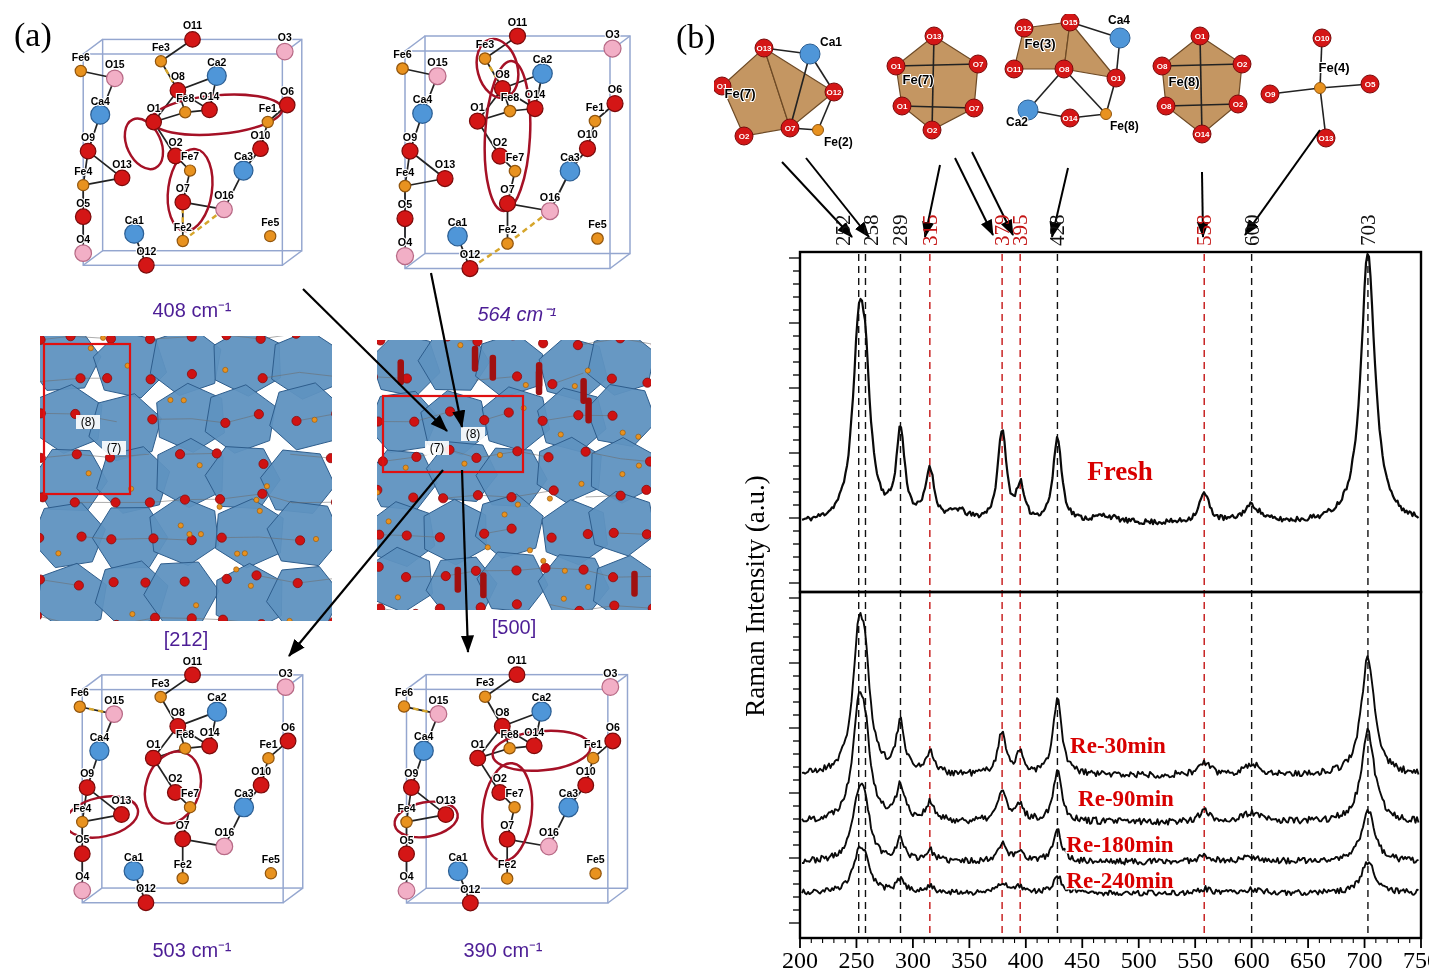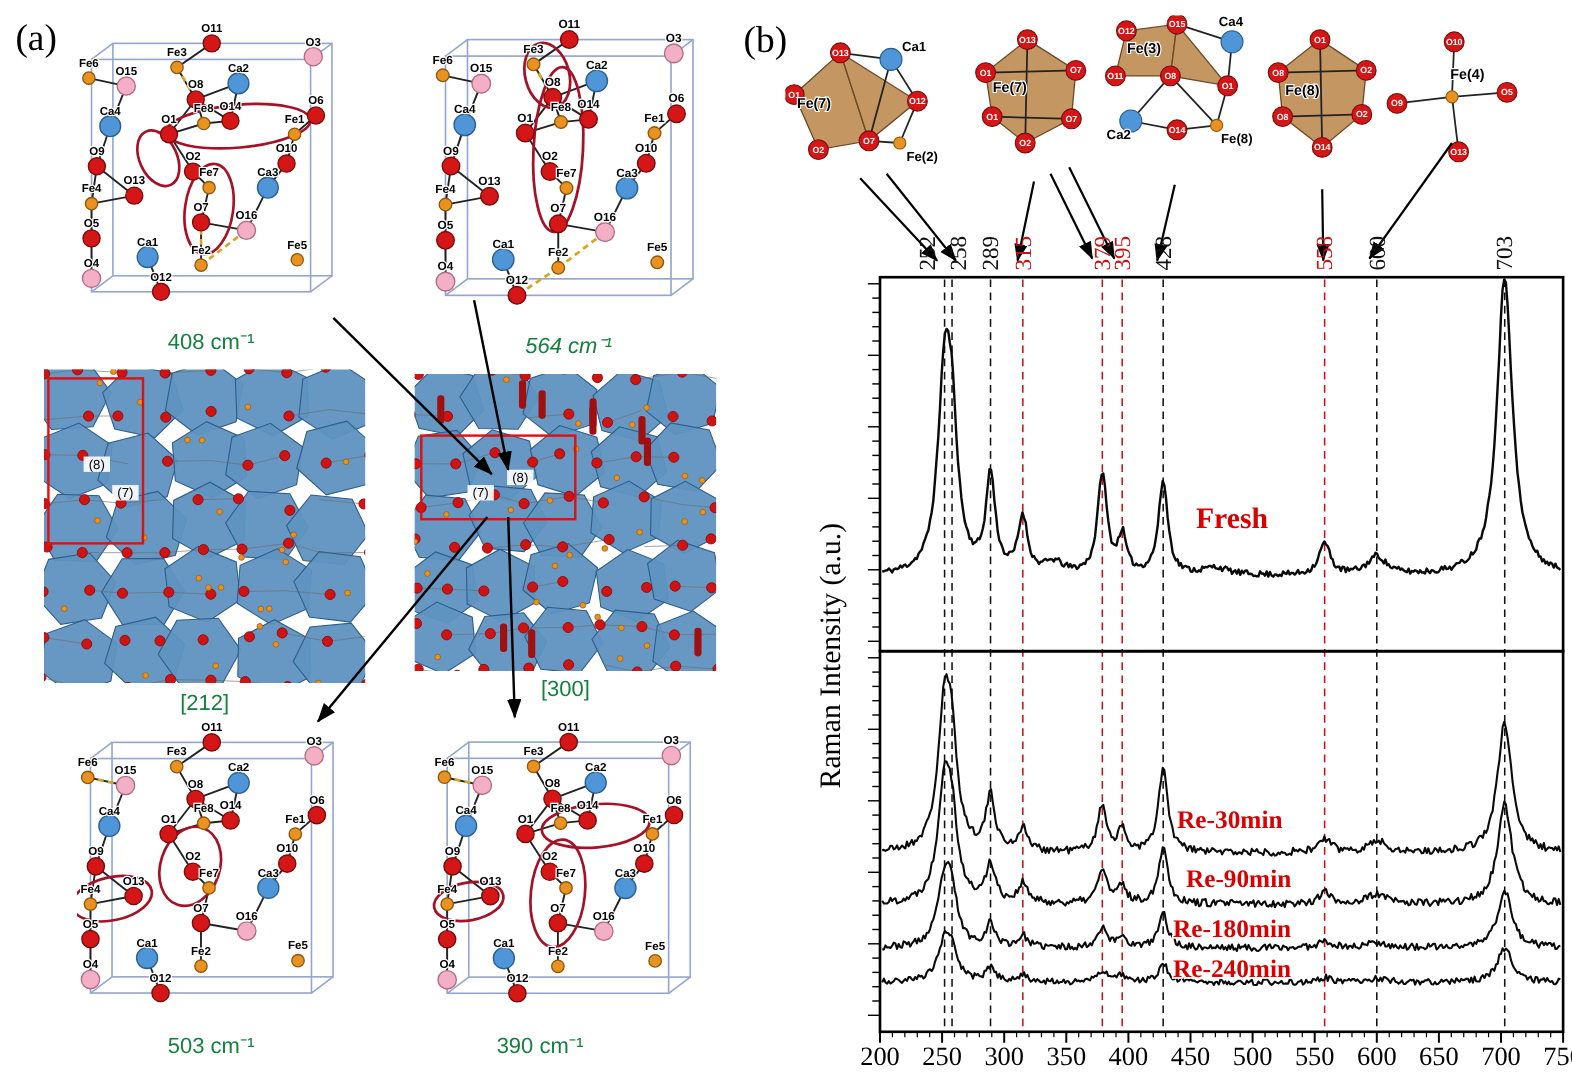--- a/index.html
+++ b/index.html
@@ -1,21 +1,21 @@
 <!DOCTYPE html>
 <html><head>
 <meta charset="utf-8">
 <style>
   html,body{margin:0;padding:0;}
   body{
     width:1429px;height:978px;background:#ffffff;position:relative;overflow:hidden;
     font-family:"Liberation Sans",sans-serif;
   }
   .plabel{position:absolute;font:400 34px "Liberation Serif",serif;color:#000;}
-  .cap{position:absolute;text-align:center;font:400 20px "Liberation Sans",sans-serif;color:#15803d;}
+  .cap{position:absolute;text-align:center;font:400 20px "Liberation Sans",sans-serif;color:#4c1d95;}
   .struct,.pack,.cluster{position:absolute;}
   .struct svg,.pack svg,.cluster svg{width:100%;height:100%;display:block;}
   #overlay{position:absolute;left:0;top:0;pointer-events:none;}
 </style>
 </head>
 <body>
 
 <div id="page">
 
   <div class="plabel" style="left:14px;top:16px;">(a)</div>
@@ -448,21 +448,21 @@
           <text x="5" y="87.8" font-size="4.3" fill="#000" text-anchor="middle" font-family="&quot;Liberation Sans&quot;,sans-serif" font-weight="bold" stroke="#ffffff" stroke-width="0.9" paint-order="stroke">O4</text>
           <circle cx="31" cy="97" r="3.2" fill="#d41616" stroke="#7a0b0b" stroke-width="0.5"></circle>
           <text x="31" y="92.8" font-size="4.3" fill="#000" text-anchor="middle" font-family="&quot;Liberation Sans&quot;,sans-serif" font-weight="bold" stroke="#ffffff" stroke-width="0.9" paint-order="stroke">O12</text>
         </g>
       </svg>
     </div>
 
   <div class="cap" style="left:117px;top:296px;width:150px;">408 cm⁻¹</div>
   <div class="cap" style="left:442px;top:300px;width:150px;font-style:italic;">564 cm⁻¹</div>
   <div class="cap" style="left:117px;top:936px;width:150px;">503 cm⁻¹</div>
-  <div class="cap" style="left:416px;top:936px;width:150px;">390 cm⁻¹</div>
+  <div class="cap" style="left:428px;top:936px;width:150px;">390 cm⁻¹</div>
 
   <div class="pack" id="pk0" style="left:40px;top:336px;width:292px;height:285px;">
       <svg viewBox="0 0 292 285">
         <g>
           <polygon points="-14.2,25.8 2.2,-5.4 39.7,-7.9 60.9,20.7 44.5,51.9 6.9,54.4" fill="#5f92c0" fill-opacity="0.95" stroke="#2e5d8c" stroke-width="1"></polygon>
           <polygon points="101.0,61.9 64.3,54.1 53.3,21.0 79.0,-4.3 115.6,3.4 126.6,36.5" fill="#5f92c0" fill-opacity="0.95" stroke="#2e5d8c" stroke-width="1"></polygon>
           <polygon points="139.3,59.5 110.3,37.4 116.6,3.3 151.9,-8.7 180.9,13.3 174.6,47.4" fill="#5f92c0" fill-opacity="0.95" stroke="#2e5d8c" stroke-width="1"></polygon>
           <polygon points="240.4,41.9 208.4,60.2 175.2,43.9 174.0,9.3 205.9,-9.0 239.1,7.3" fill="#5f92c0" fill-opacity="0.95" stroke="#2e5d8c" stroke-width="1"></polygon>
           <polygon points="296.6,48.8 262.4,63.2 231.7,43.1 235.3,8.6 269.6,-5.7 300.2,14.4" fill="#5f92c0" fill-opacity="0.95" stroke="#2e5d8c" stroke-width="1"></polygon>
           <polygon points="23.5,117.4 -6.8,97.0 -2.7,62.6 31.7,48.6 62.1,69.1 58.0,103.5" fill="#5f92c0" fill-opacity="0.95" stroke="#2e5d8c" stroke-width="1"></polygon>
@@ -807,21 +807,21 @@
           <rect x="103.11904658563435" y="232.13619367983193" width="6.5" height="26" rx="3" fill="#a01010"></rect>
         </g>
         <rect x="6" y="56" width="140" height="76" fill="none" stroke="#e01010" stroke-width="2.2"></rect>
         <rect x="48" y="101" width="24" height="14" fill="#ffffff" fill-opacity="0.9"></rect>
         <text x="60" y="112" font-size="12" fill="#000" text-anchor="middle" font-family="&quot;Liberation Sans&quot;,sans-serif" font-weight="400">(7)</text>
         <rect x="84" y="87" width="24" height="14" fill="#ffffff" fill-opacity="0.9"></rect>
         <text x="96" y="98" font-size="12" fill="#000" text-anchor="middle" font-family="&quot;Liberation Sans&quot;,sans-serif" font-weight="400">(8)</text>
       </svg>
     </div>
   <div class="cap" style="left:111px;top:628px;width:150px;">[212]</div>
-  <div class="cap" style="left:439px;top:616px;width:150px;">[300]</div>
+  <div class="cap" style="left:439px;top:616px;width:150px;">[500]</div>
 
   <div class="cluster" id="cl0" style="left:714px;top:28px;width:150px;height:158px;">
       <svg viewBox="0 0 150 158">
         <polygon points="8,58 50,20 76,100 30,108" fill="#bf8d55" fill-opacity="0.92" stroke="#6d4a26" stroke-width="1.2"></polygon>
         <polygon points="50,20 120,64 76,100" fill="#bf8d55" fill-opacity="0.92" stroke="#6d4a26" stroke-width="1.2"></polygon>
         <g stroke="#222" stroke-width="1.6">
           <line x1="96" y1="26" x2="50" y2="20"></line>
           <line x1="96" y1="26" x2="120" y2="64"></line>
           <line x1="96" y1="26" x2="76" y2="100"></line>
           <line x1="104" y1="102" x2="76" y2="100"></line>

